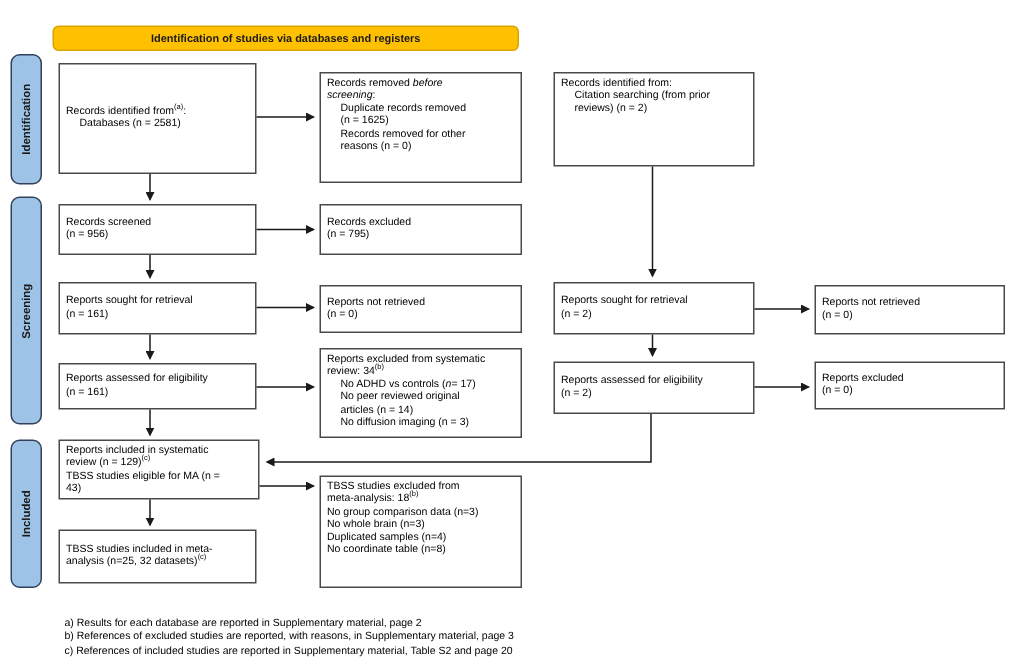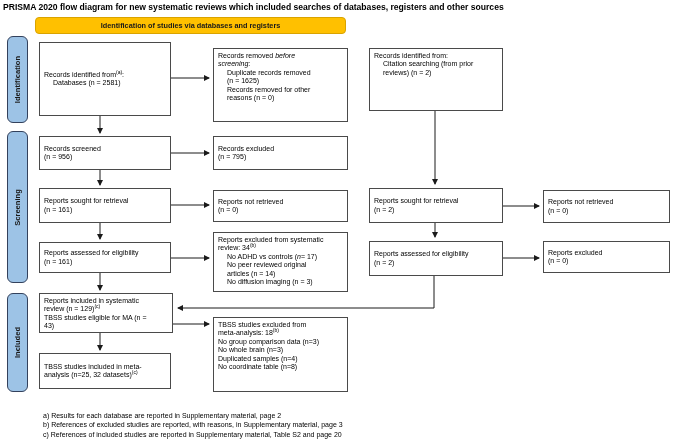--- a/index.html
+++ b/index.html
@@ -20,21 +20,20 @@
   sup{font-size:5px;line-height:0;vertical-align:super}
   i{font-style:italic}
   .arrows{position:absolute;left:0;top:0}
   .footnotes{position:absolute;left:43px;top:411px;font-size:7px;line-height:9.3px}
 </style>
 </head>
 <body>
 
 <div class="canvas">
 
-  <div class="title">PRISMA 2020 flow diagram for new systematic reviews which included searches of databases, registers and other sources</div>
 
   <div class="hdr" style="left:35px;top:17px;width:311px;height:17px">Identification of studies via databases and registers</div>
 
   <div class="stage" style="left:7px;top:36px;width:21px;height:87px">
     <span>Identification</span>
   </div>
   <div class="stage" style="left:7px;top:131px;width:21px;height:152px">
     <span>Screening</span>
   </div>
   <div class="stage" style="left:7px;top:293px;width:21px;height:99px">

